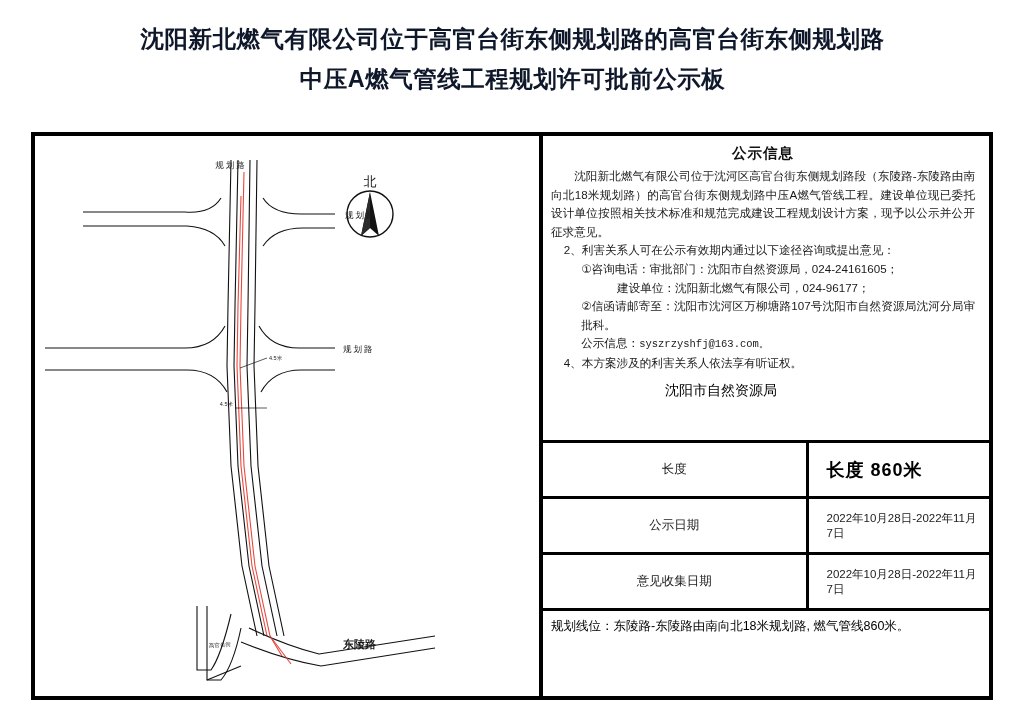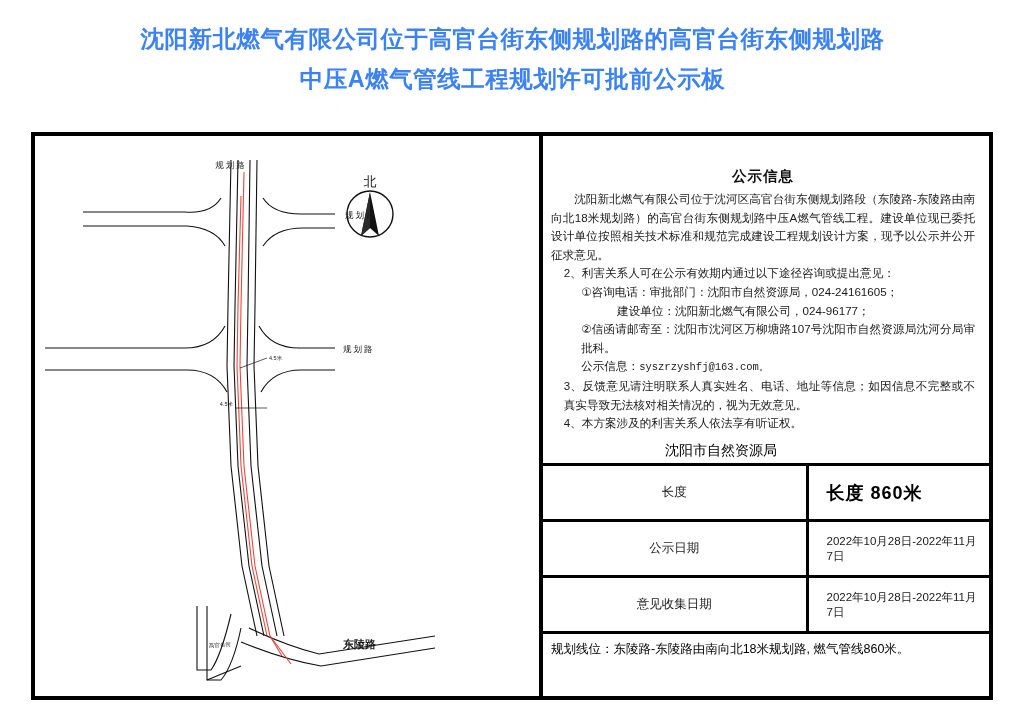--- a/index.html
+++ b/index.html
@@ -22,21 +22,21 @@
     left: 40px;
     top: 22px;
     width: 945px;
     text-align: center;
   }
   #title-block .title-line {
     font-size: 23.5px;
     font-weight: bold;
     letter-spacing: 0.5px;
     line-height: 34px;
-    color: #3b82f6;
+    color: #0f172a;
   }
   #title-block .title-line-2 {
     margin-top: 6px;
   }
 
   
   #frame {
     position: absolute;
     left: 31px;
     top: 132px;
@@ -68,21 +68,20 @@
   #map-svg { display: block; }
 
   
   #info-panel {
     position: absolute;
     left: 508px;
     top: 0;
     right: 0;
     bottom: 0;
     overflow: hidden;
-    margin-top: 23px;
   }
 
   #notice-block {
     position: absolute;
     left: 0;
     top: 0;
     width: 100%;
     height: 304px;
     box-sizing: border-box;
     padding: 8px 14px 0 8px;
@@ -260,21 +259,20 @@
   <div id="info-panel">
 
     <div id="notice-block">
       <div id="notice-heading">公示信息</div>
       <div class="ntext indent2">沈阳新北燃气有限公司位于沈河区高官台街东侧规划路段（东陵路-东陵路由南向北18米规划路）的高官台街东侧规划路中压A燃气管线工程。建设单位现已委托设计单位按照相关技术标准和规范完成建设工程规划设计方案，现予以公示并公开征求意见。</div>
       <div class="ntext ind-a">2、利害关系人可在公示有效期内通过以下途径咨询或提出意见：</div>
       <div class="ntext ind-b">①咨询电话：审批部门：沈阳市自然资源局，024-24161605；</div>
       <div class="ntext ind-c">建设单位：沈阳新北燃气有限公司，024-96177；</div>
       <div class="ntext ind-b">②信函请邮寄至：沈阳市沈河区万柳塘路107号沈阳市自然资源局沈河分局审批科。</div>
       <div class="ntext ind-b"><span>公示信息：</span><span class="mono">syszrzyshfj@163.com。</span></div>
-      <div class="ntext ind-a">3、反馈意见请注明联系人真实姓名、电话、地址等信息；如因信息不完整或不真实导致无法核对相关情况的，视为无效意见。</div>
       <div class="ntext ind-a">4、本方案涉及的利害关系人依法享有听证权。</div>
       <div id="signature">
         <div>沈阳市自然资源局</div>
       </div>
     </div>
 
     <table id="info-table">
       <tbody>
         <tr>
           <td class="label">长度</td>

